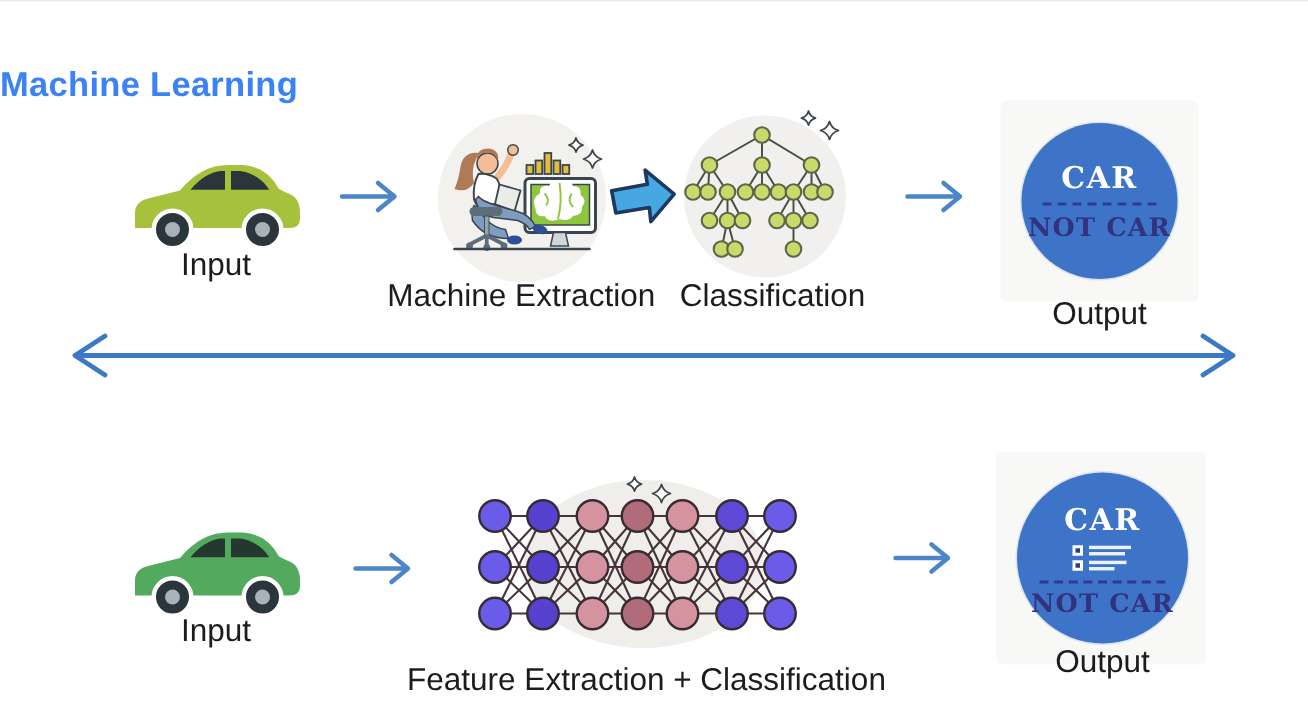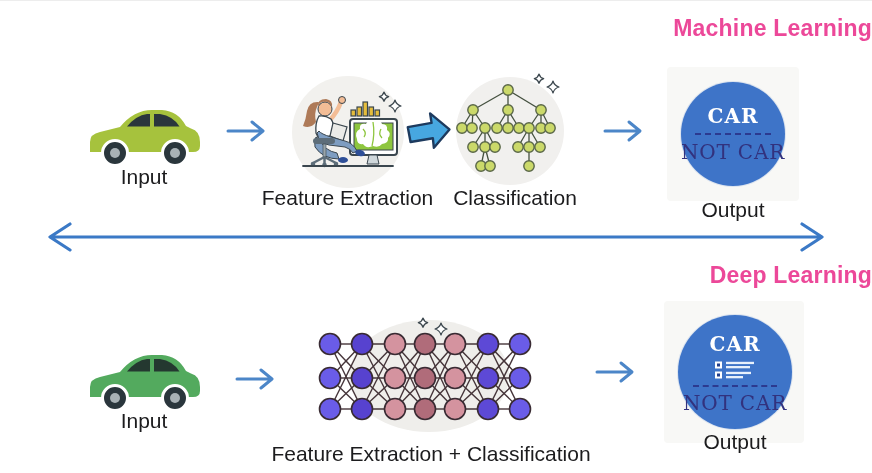--- a/index.html
+++ b/index.html
@@ -3,40 +3,40 @@
 <meta charset="utf-8">
 <style>
   html,body{margin:0;padding:0;background:#fff;}
   .stage{
     position:relative;width:872px;height:473px;background:#ffffff;
     font-family:"Liberation Sans",sans-serif;overflow:hidden;
     border-top:1px solid #ededed;border-bottom:1px solid #e3e3e3;
   }
   .abs{position:absolute;}
   .title{
-    position:absolute;left:0;width:100%;text-align:right;
-    font-size:23px;font-weight:700;color:#ec4899;letter-spacing:.2px;
+    position:absolute;left:0;width:100%;text-align:left;
+    font-size:23px;font-weight:700;color:#3b82f6;letter-spacing:.2px;margin-top:28px;
   }
   .label{
     position:absolute;text-align:center;font-size:21px;color:#1c1c1e;
     line-height:1.15;
   }
   .out-circle{
     position:absolute;border-radius:50%;background:#3e74c8;
     display:flex;flex-direction:column;align-items:center;justify-content:center;
     box-shadow:0 0 0 1px rgba(62,116,200,.15);
   }
   .circle-shadow{position:absolute;background:#f8f8f6;border-radius:4px;}
   .car-text{
     font-family:"DejaVu Serif",serif;font-weight:700;color:#ffffff;
     font-size:20px;letter-spacing:1px;
   }
   .notcar-text{
-    font-family:"DejaVu Serif",serif;font-weight:400;color:#32327e;
-    font-size:20px;letter-spacing:.8px;
+    font-family:"DejaVu Serif",serif;font-weight:700;color:#32327e;
+    font-size:17px;letter-spacing:.8px;
   }
   .dash-divider{width:76px;border-top:2px dashed #2c3a90;margin:5px 0;}
   .tight{margin:2px 0;}
   svg{display:block;}
 </style>
 </head>
 <body>
 
 <div class="stage">
 
@@ -90,21 +90,21 @@
     <ellipse cx="54" cy="89" rx="5" ry="3" fill="#2e4f98"></ellipse>
 
     <rect x="24" y="67" width="22" height="6" rx="3" fill="#5d6d79"></rect>
     <rect x="34" y="73" width="3" height="13" fill="#98a4ab" stroke="#3a464e" stroke-width=".6"></rect>
     <path d="M35.5,86 L24,92 M35.5,86 L47,92 M35.5,86 L35.5,93" stroke="#5d6d79" stroke-width="2.5" fill="none"></path>
     <circle cx="24" cy="93" r="2.3" fill="#5d6d79"></circle>
     <circle cx="47" cy="93" r="2.3" fill="#5d6d79"></circle>
     <circle cx="35.5" cy="94" r="2.3" fill="#5d6d79"></circle>
     <path d="M14,95 H104" stroke="#3a464e" stroke-width="1.8" stroke-linecap="round"></path>
   </svg>
-  <div class="label" style="left:255px;top:185px;width:185px;">Feature Extraction</div>
+  <div class="label" style="left:255px;top:185px;width:185px;">Machine Extraction</div>
 
   <svg class="abs" style="left:405px;top:108px;" width="48" height="44" viewBox="0 0 48 44">
     <path d="M3,17 L27,14 L26,4.5 L44.5,21.5 L28,39 L27.5,29.5 L5,32 Z" fill="#47a7e0" stroke="#1d3a5e" stroke-width="2.4" stroke-linejoin="round" transform="rotate(-3 24 22)"></path>
   </svg>
 
   <svg class="abs" style="left:455px;top:64px;" width="118" height="124" viewBox="0 0 118 124">
     <circle cx="55" cy="66" r="54" fill="#f1f0ee"></circle>
     <path d="m84,9 q1,3.7 4.7,4.7 q-3.7,1 -4.7,4.7 q-1,-3.7 -4.7,-4.7 q3.7,-1 4.7,-4.7 Z" fill="#fff" stroke="#3c474e" stroke-width="1.2" stroke-linejoin="round"></path>
     <path d="m98,16 q1.3,4.7 6,6 q-4.7,1.3 -6,6 q-1.3,-4.7 -6,-6 q4.7,-1.3 6,-6 Z" fill="#fff" stroke="#3c474e" stroke-width="1.2" stroke-linejoin="round"></path>
     <g id="tree-g">
@@ -164,21 +164,20 @@
     <div class="car-text">CAR</div>
     <div class="dash-divider"></div>
     <div class="notcar-text">NOT CAR</div>
   </div>
   <div class="label" style="left:683px;top:197px;width:100px;">Output</div>
 
   <svg class="abs" style="left:36px;top:219px;" width="800" height="34" viewBox="0 0 800 34">
     <path d="M16,17 H784 M34,4 L14,17 L34,30 M766,4 L786,17 L766,30" fill="none" stroke="#3b79c6" stroke-width="3.2" stroke-linecap="round" stroke-linejoin="round"></path>
   </svg>
 
-  <div class="title" style="top:261px;">Deep Learning</div>
 
   <svg class="abs" style="left:83px;top:341px;" width="122" height="74" viewBox="0 0 122 74">
     <path d="M7,55 L7,45 Q7,37 17,35 L37,30 Q51,13 69,13 L79,13 Q95,14 103,29 L108,31.5 Q117,34 117,45 L117,49 Q117,55 110,55 Z" fill="#53aa5e"></path>
     <path d="M44,29.5 Q53,18.5 64,17 L67,17 L67,29.5 Z" fill="#243830"></path>
     <path d="M71,17 L77,17 Q90,19 96.5,29.5 L71,29.5 Z" fill="#243830"></path>
     <circle cx="32" cy="56" r="12.5" fill="#2a363c" stroke="#ffffff" stroke-width="3"></circle>
     <circle cx="32" cy="56" r="5" fill="#a9b2b6"></circle>
     <circle cx="92" cy="56" r="12.5" fill="#2a363c" stroke="#ffffff" stroke-width="3"></circle>
     <circle cx="92" cy="56" r="5" fill="#a9b2b6"></circle>
   </svg>

